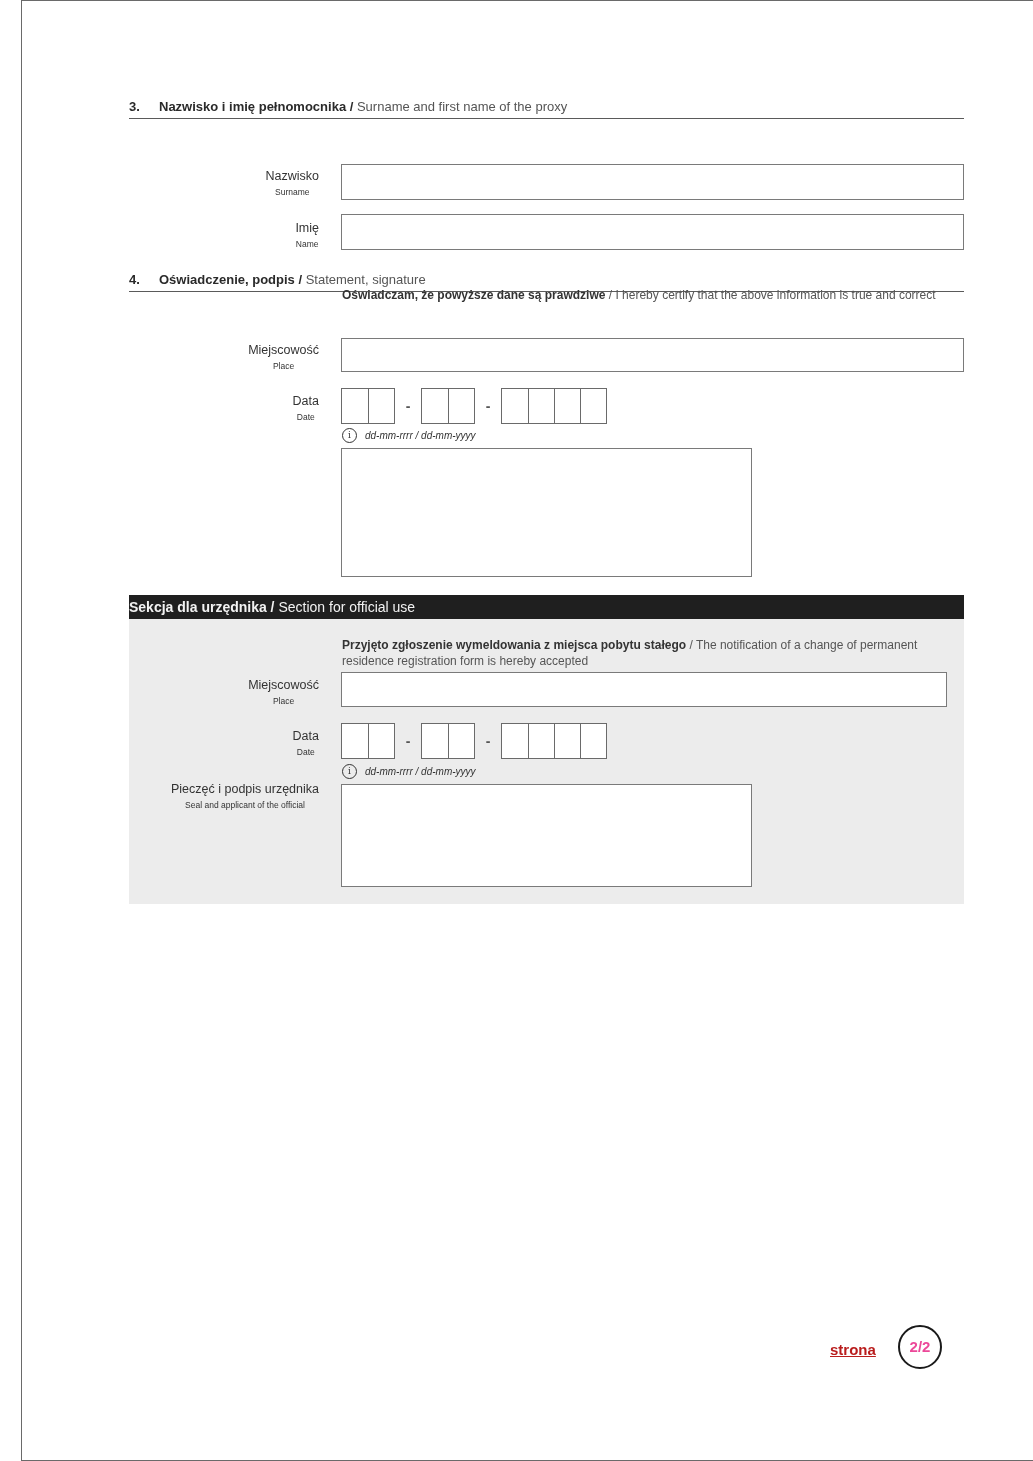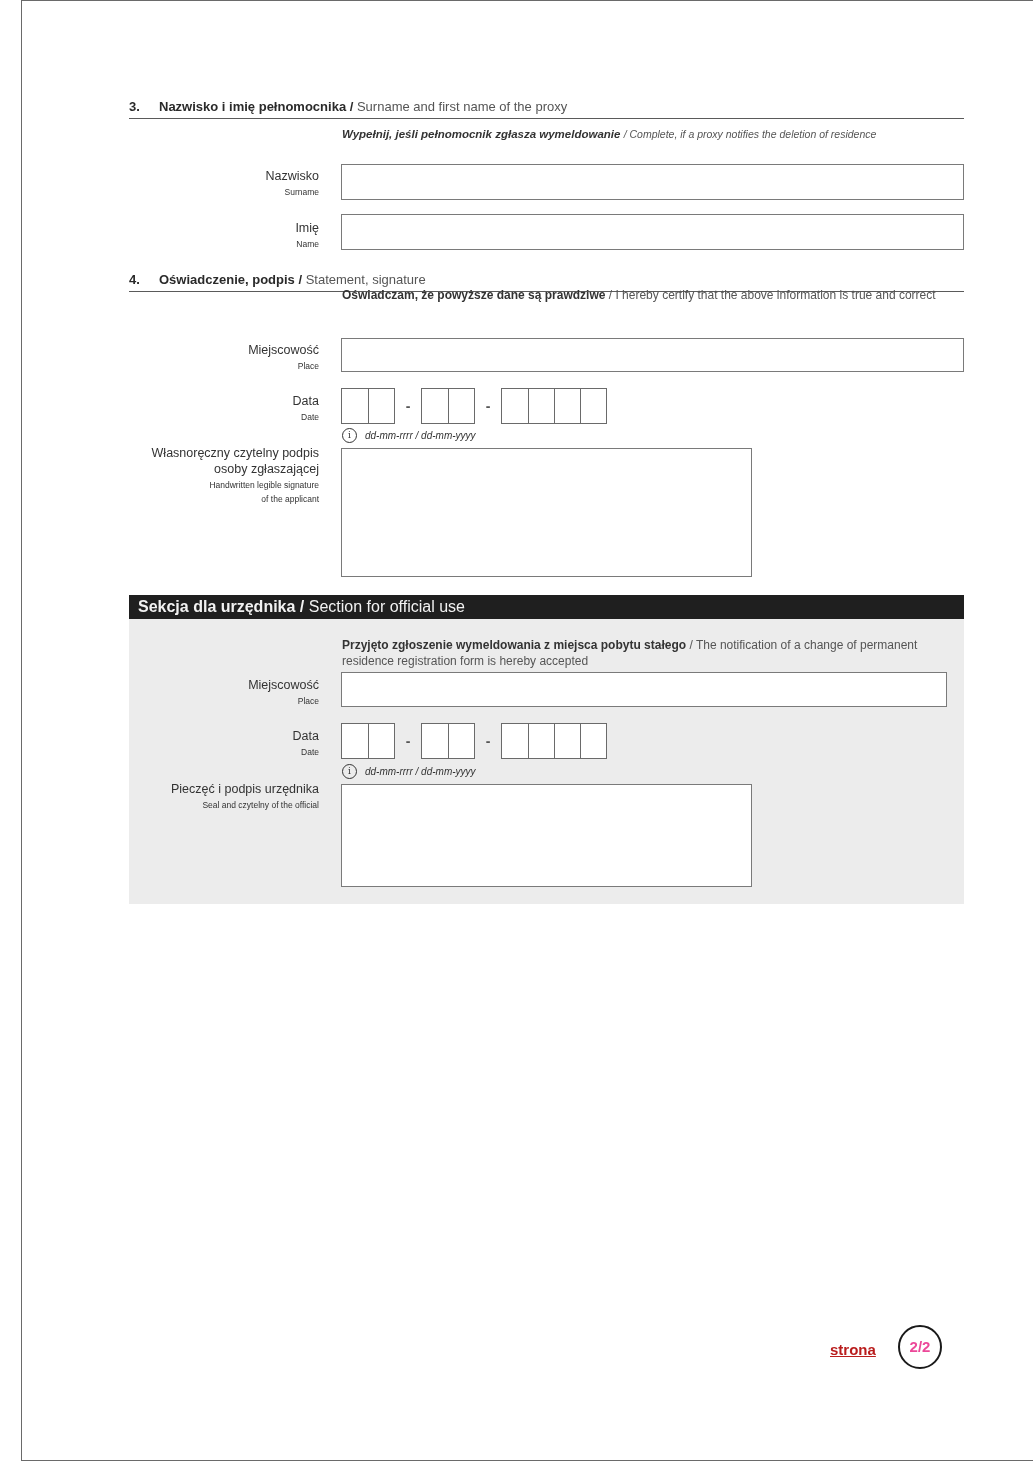--- a/index.html
+++ b/index.html
@@ -14,60 +14,57 @@
     .sec-head .pl { font-weight: bold; }
     .sec-head .en { color: #555; }
 
     .note { position: absolute; left: 320px; width: 600px; font-size: 12px; line-height: 16px; color: #333; }
     .note.italic { font-style: italic; font-size: 11.5px; }
     .note .pl { font-weight: bold; }
     .note .en { color: #555; }
     .note.italic .pl { font-weight: bold; }
     .note.italic .en { font-size: 10.5px; }
 
-    .lbl { position: absolute; right: 734px; text-align: right; }
+    .lbl { position: absolute; right: 734px; text-align: center; }
     .lbl .pl { display: block; font-size: 12.5px; line-height: 16px; color: #333; }
     .lbl .en { display: block; font-size: 8.5px; line-height: 14px; color: #333; margin-top: 1px; }
 
     .field { position: absolute; box-sizing: border-box; border: 1px solid #7a7a7a; background: #fff; }
 
     .date { position: absolute; left: 319px; height: 36px; display: flex; align-items: center; }
     .date .grp { display: flex; border: 1px solid #6a6a6a; height: 34px; background: #fff; }
     .date .cell { width: 26px; height: 34px; box-sizing: border-box; border-left: 1px solid #6a6a6a; }
     .date .cell:first-child { border-left: none; }
     .date .dash { width: 26px; text-align: center; font-size: 14px; font-weight: bold; color: #555; }
 
     .hint { position: absolute; left: 320px; font-size: 10px; font-style: italic; color: #333;
             display: flex; align-items: center; gap: 8px; }
     .hint .info { width: 13px; height: 13px; border: 1px solid #333; border-radius: 50%;
                   font-size: 9px; font-style: normal; text-align: center; line-height: 13px; font-family: "DejaVu Serif", serif; }
 
     .official { position: absolute; left: 107px; top: 594px; width: 835px; height: 309px; background: #ececec; }
     .official-bar { position: absolute; left: 107px; top: 594px; width: 835px; height: 24px;
-                    background: #1f1f1f; color: #f2f2f2; font-size: 16px; line-height: 24px; padding-left: 9px; box-sizing: border-box; }
+                    background: #1f1f1f; color: #f2f2f2; font-size: 14px; line-height: 24px; box-sizing: border-box; }
     .official-bar .pl { font-weight: bold; }
 
     .footer { position: absolute; left: 107px; top: 1340px; width: 660px; font-size: 15px; line-height: 17px; color: #222; }
     .footer .pl { font-weight: bold; }
     .footer .en { font-size: 11.5px; color: #444; }
     .strona { position: absolute; left: 808px; top: 1340px; font-size: 15px; font-weight: bold; color: #b91c1c; text-decoration: underline; }
     .page-num { position: absolute; left: 876px; top: 1324px; width: 44px; height: 44px; box-sizing: border-box;
                 border: 2.5px solid #1a1a1a; border-radius: 50%; text-align: center; line-height: 39px;
                 font-weight: bold; font-size: 15px; color: #ec4899; }
   </style>
 </head>
 <body>
 
 <div class="page">
 
   <div class="sec-head" style="top:97px;">
     <span class="num">3.</span><span class="pl">Nazwisko i imię pełnomocnika / </span><span class="en">Surname and first name of the proxy</span>
-  </div>
-  <div class="note italic" style="top:125px; width:580px;">
-    <span class="pl">Wypełnij, jeśli pełnomocnik zgłasza wymeldowanie </span><span class="en">/ Complete, if a proxy notifies the deletion of residence</span>
   </div>
 
   <div class="lbl" style="top:167px;">
     <span class="pl">Nazwisko</span>
     <span class="en">Surname</span>
   </div>
   <div class="field" style="left:319px; top:163px; width:623px; height:36px;"></div>
 
   <div class="lbl" style="top:219px;">
     <span class="pl">Imię</span>
@@ -108,26 +105,20 @@
         <div class="cell"></div>
         <div class="cell"></div>
         <div class="cell"></div>
       </div>
   </div>
   <div class="hint" style="top:427px;">
     <span class="info">i</span>
     <span>dd-mm-rrrr / dd-mm-yyyy</span>
   </div>
 
-  <div class="lbl" style="top:444px;">
-    <span class="pl">Własnoręczny czytelny podpis</span>
-    <span class="pl">osoby zgłaszającej</span>
-    <span class="en">Handwritten legible signature</span>
-    <span class="en" style="margin-top:0;">of the applicant</span>
-  </div>
   <div class="field" style="left:319px; top:447px; width:411px; height:129px;"></div>
 
   <div class="official"></div>
   <div class="official-bar">
     <span class="pl">Sekcja dla urzędnika / </span><span>Section for official use</span>
   </div>
   <div class="note" style="top:636px; width:605px;">
     <span class="pl">Przyjęto zgłoszenie wymeldowania z miejsca pobytu stałego </span><span class="en">/ The notification of a change of permanent residence registration form is hereby accepted</span>
   </div>
 
@@ -159,19 +150,19 @@
         <div class="cell"></div>
       </div>
   </div>
   <div class="hint" style="top:763px;">
     <span class="info">i</span>
     <span>dd-mm-rrrr / dd-mm-yyyy</span>
   </div>
 
   <div class="lbl" style="top:780px;">
     <span class="pl">Pieczęć i podpis urzędnika</span>
-    <span class="en">Seal and czytelny of the official</span>
+    <span class="en">Seal and applicant of the official</span>
   </div>
   <div class="field" style="left:319px; top:783px; width:411px; height:103px;"></div>
 
   <div class="strona">strona</div>
   <div class="page-num">2/2</div>
 </div>
 
 </body></html>

